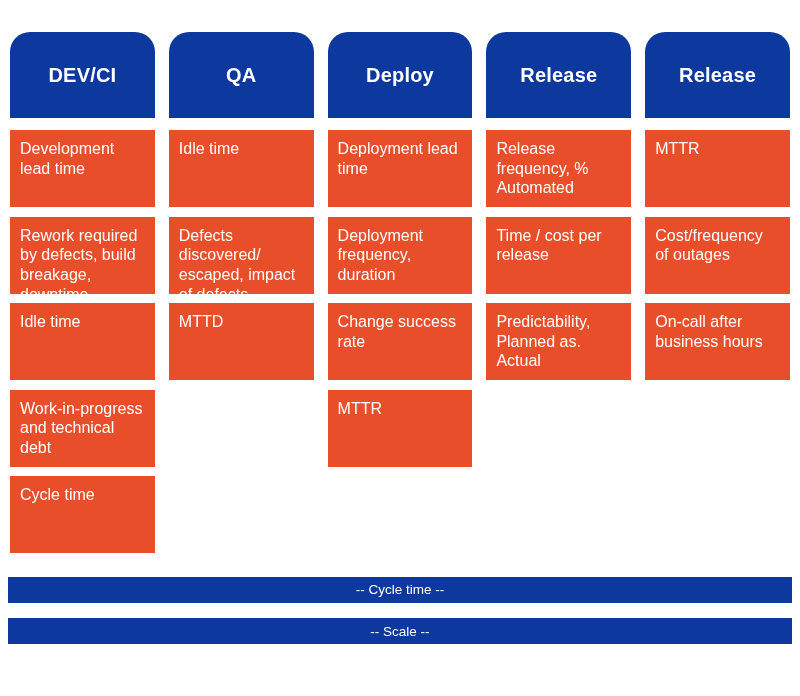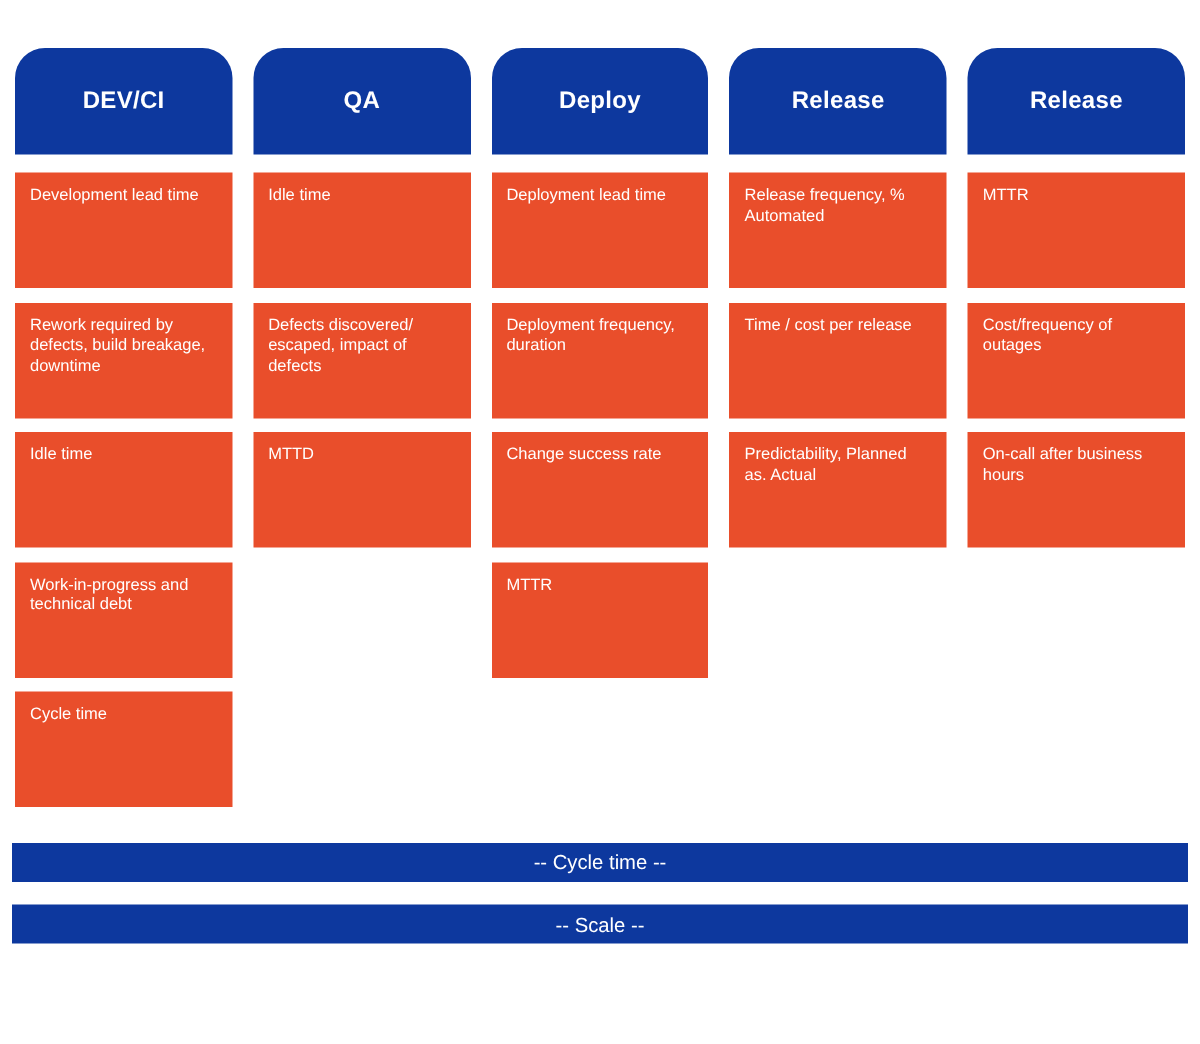--- a/index.html
+++ b/index.html
@@ -28,37 +28,37 @@
     padding: 32px 10px 0 10px;
     align-items: start;
   }
   .col {
     display: flex;
     flex-direction: column;
   }
   .hdr {
     background: var(--header-blue);
     color: var(--text-white);
-    height: 71px;
+    height: 86px;
     border-radius: 20px 20px 0 0;
     display: flex;
     align-items: center;
     justify-content: center;
-    font-size: 16px;
+    font-size: 20px;
     font-weight: 600;
     letter-spacing: 0.2px;
     margin-bottom: 12px;
   }
   .cell {
     background: var(--cell-orange);
     color: var(--text-white);
     height: 77px;
     margin-bottom: 9.5px;
     padding: 9px 10px 6px 10px;
-    font-size: 11px;
+    font-size: 16px;
     line-height: 1.23;
     overflow: hidden;
   }
   .bands {
     padding: 14px 8px 0 8px;
   }
   .band {
     background: var(--band-blue);
     color: var(--text-white);
     height: 26px;

